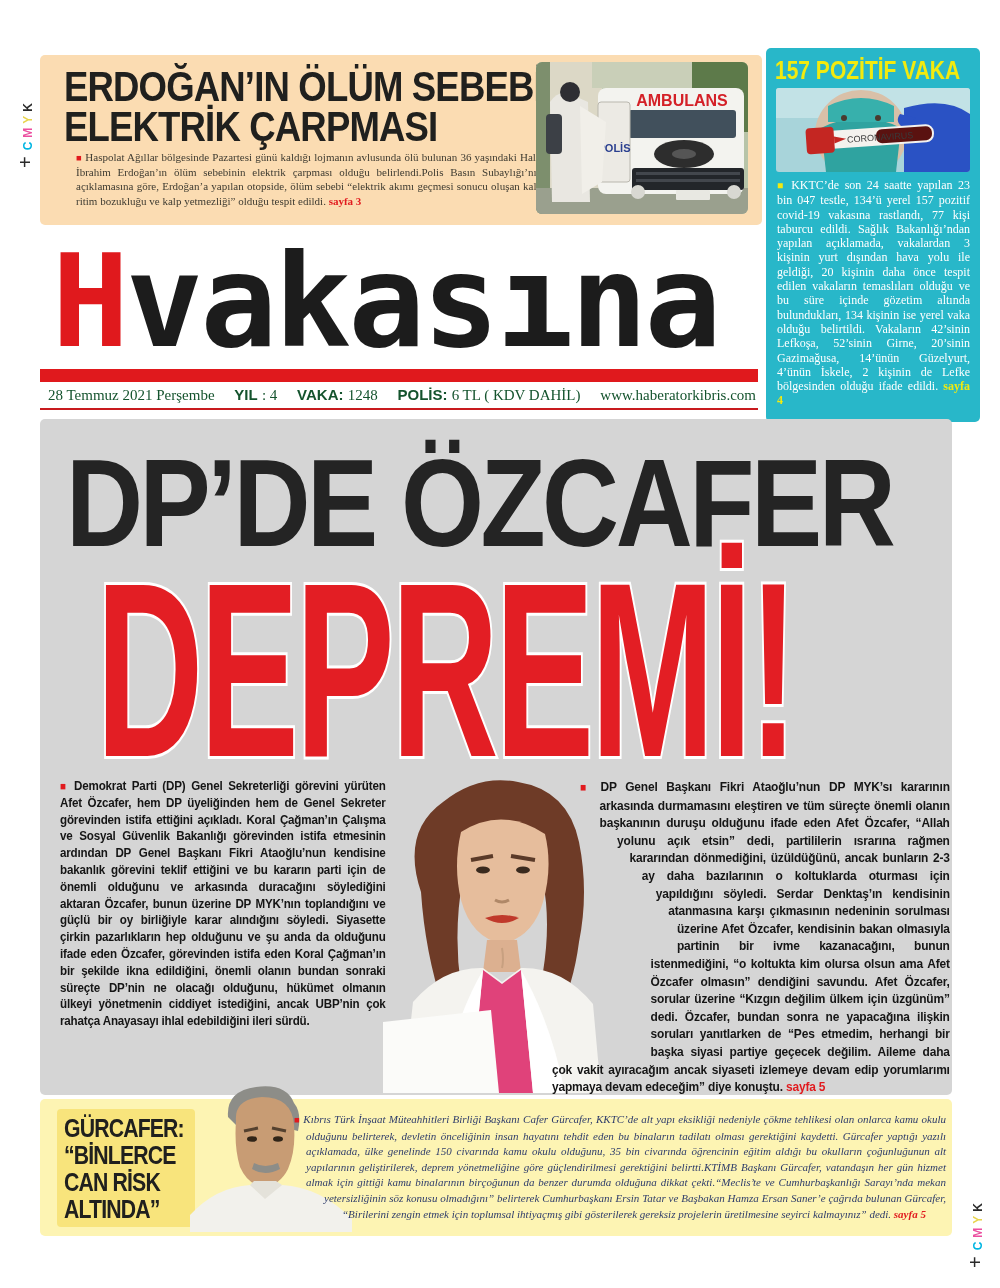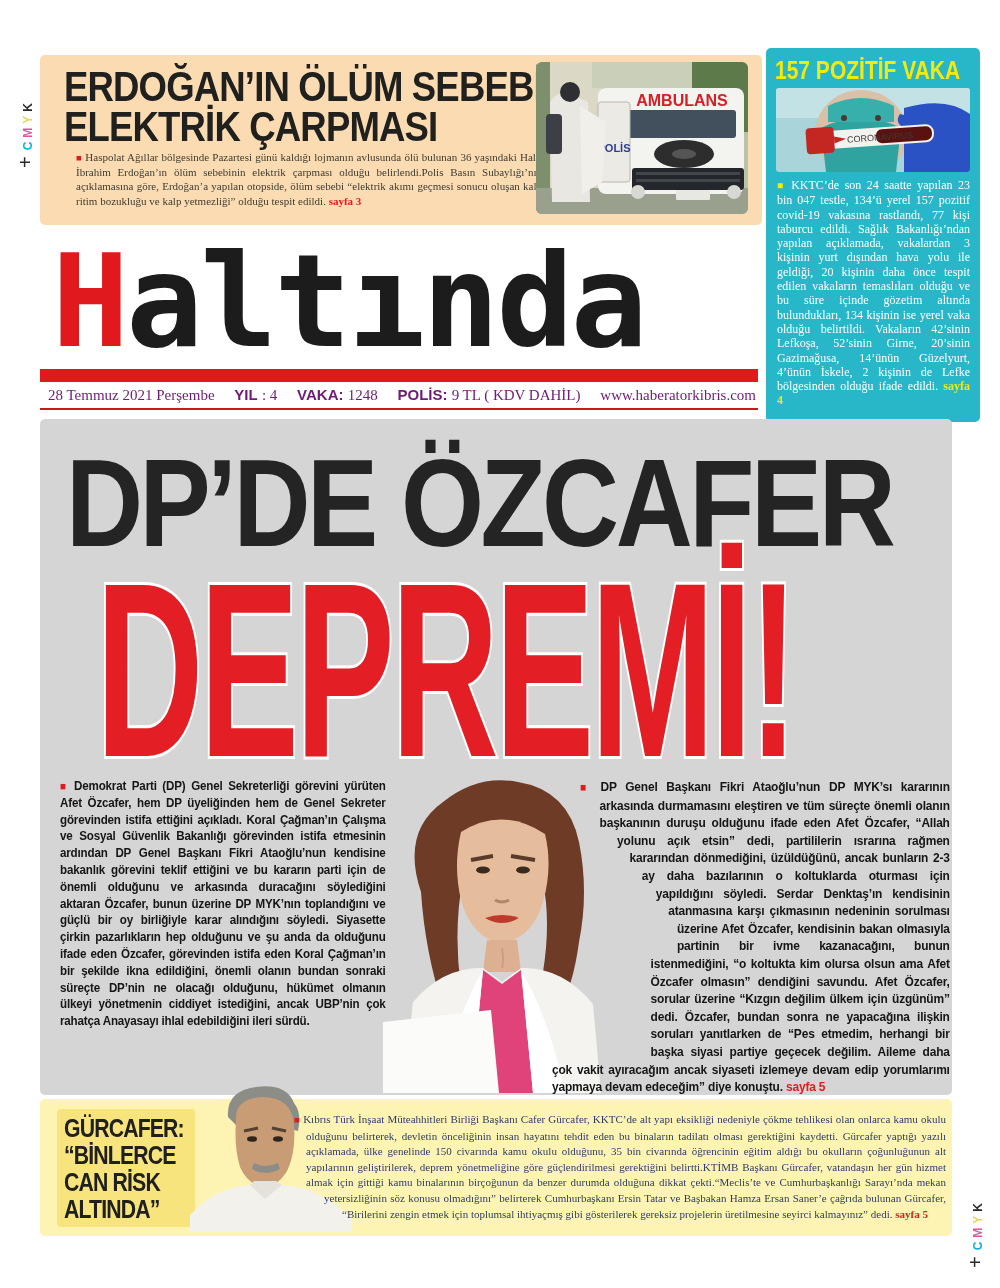--- a/index.html
+++ b/index.html
@@ -26,41 +26,41 @@
   .cyanbox{left:766px;top:48px;width:214px;height:374px;background:#28b7c9;}
   .tr-head{left:775px;top:56px;font-size:25px;color:#f2ea0f;transform:scaleX(0.84);
            transform-origin:0 0;font-weight:bold;letter-spacing:0;}
   .tr-body{left:777px;top:178px;width:193px;font-size:12px;line-height:14.3px;color:#ffffff;}
   
   .masthead{left:52px;top:238px;font-family:"DejaVu Sans Mono",monospace;font-weight:bold;
             font-size:128px;line-height:1;color:#1c1c1c;letter-spacing:-3px;z-index:3;}
   .masthead .red-h{color:#e0191d;}
   .mast-bar{left:40px;top:369px;width:718px;height:13px;background:#e0191d;z-index:2;}
   .dateline{left:48px;top:386px;width:708px;display:flex;justify-content:space-between;
-            align-items:baseline;font-size:15px;color:#701a75;}
+            align-items:baseline;font-size:15px;color:#14532d;}
   .dateline .lbl{font-weight:bold;font-family:"Liberation Sans",sans-serif;}
   .dateline .ser{font-family:"Liberation Serif",serif;}
   .thin-red{left:40px;top:408px;width:718px;height:2px;background:#c81a1e;}
   
   .graybox{left:40px;top:419px;width:912px;height:676px;background:#d5d5d5;}
   .mh-top{left:66px;top:441px;font-size:124px;font-weight:bold;color:#242424;
           transform:scaleX(0.86);transform-origin:0 0;letter-spacing:-4px;line-height:1;white-space:nowrap;}
   .mh-main{left:96px;top:556px;font-size:248px;font-weight:bold;color:#e31e24;
            transform:scaleX(0.60);transform-origin:0 0;letter-spacing:-6px;line-height:0.92;
            white-space:nowrap;-webkit-text-stroke:6px #ffffff;paint-order:stroke fill;z-index:1;}
   .colstory{font-weight:bold;color:#151515;text-align:justify;letter-spacing:-0.2px;
             transform:scaleX(0.88);transform-origin:0 0;}
   .leftcol{left:60px;top:778px;width:370px;font-size:13.2px;line-height:16.8px;z-index:4;}
   .rightcol{left:552px;top:778px;width:452px;font-size:13.6px;line-height:17.6px;z-index:4;}
   .sp{float:left;clear:left;}
   
   .yellowband{left:40px;top:1099px;width:912px;height:137px;background:#fdf4b3;}
   .yellowbox{left:57px;top:1109px;width:138px;height:118px;background:#f8e47c;border-radius:4px;}
   .bt-head{left:64px;top:1115px;font-size:25px;line-height:27px;}
-  .bt-body{left:278px;top:1112px;width:668px;font-size:11px;line-height:15.6px;color:#2e3c6a;z-index:4;}
+  .bt-body{left:278px;top:1112px;width:668px;font-size:11px;line-height:15.6px;color:#2e3c6a;z-index:4;font-style:italic;}
   
   .photo{display:block;}
   svg text{font-family:"Liberation Sans",sans-serif;}
 </style>
 </head>
 <body>
 
 <div class="cmyk" style="left:14px;top:168px;"><span class="cross">+</span><span class="c-c">C</span><span class="c-m">M</span><span class="c-y">Y</span><span class="c-k">K</span></div>
 <div class="cmyk" style="left:964px;top:1268px;"><span class="cross">+</span><span class="c-c">C</span><span class="c-m">M</span><span class="c-y">Y</span><span class="c-k">K</span></div>
 
@@ -120,26 +120,26 @@
     <text x="104" y="53" font-size="9" fill="#3a3a3a" text-anchor="middle">CORONAVIRUS</text>
   </g>
 </svg>
 <div class="abs seriftxt tr-body">
   <span class="bullet-yel">■</span>
   <span>KKTC’de son 24 saatte yapılan 23 bin 047 testle, 134’ü yerel 157 pozitif covid-19 vakasına rastlandı, 77 kişi taburcu edildi. Sağlık Bakanlığı’ndan yapılan açıklamada, vakalardan 3 kişinin yurt dışından hava yolu ile geldiği, 20 kişinin daha önce tespit edilen vakaların temaslıları olduğu ve bu süre içinde gözetim altında bulundukları, 134 kişinin ise yerel vaka olduğu belirtildi. Vakaların 42’sinin Lefkoşa, 52’sinin Girne, 20’sinin Gazimağusa, 14’ünün Güzelyurt, 4’ünün İskele, 2 kişinin de Lefke bölgesinden olduğu ifade edildi.</span>
   <span class="pageref" style="color:#f2ea0f">sayfa 4</span>
 </div>
 
 <div class="abs mast-bar"></div>
-<div class="abs masthead"><span class="red-h">H</span><span>altında</span></div>
+<div class="abs masthead"><span class="red-h">H</span><span>vakasına</span></div>
 <div class="abs dateline">
   <span class="ser">28 Temmuz 2021 Perşembe</span>
   <span><span class="lbl">YIL</span> <span class="ser">: 4</span></span>
   <span><span class="lbl">VAKA:</span> <span class="ser">1248</span></span>
-  <span><span class="lbl">POLİS:</span> <span class="ser">9 TL ( KDV DAHİL)</span></span>
+  <span><span class="lbl">POLİS:</span> <span class="ser">6 TL ( KDV DAHİL)</span></span>
   <span class="ser">www.haberatorkibris.com</span>
 </div>
 <div class="abs thin-red"></div>
 
 <div class="abs box graybox"></div>
 <div class="abs mh-top">DP’DE ÖZCAFER</div>
 <div class="abs mh-main">DEPREMİ!</div>
 
 <svg class="abs photo" style="left:383px;top:772px;z-index:2;" width="238" height="321" viewBox="0 0 238 321">
   <path d="M38 120 Q18 60 60 30 Q95 2 135 10 Q185 18 196 70 Q206 120 196 170 Q190 215 175 240 L160 200 Q168 150 160 110 L80 105 Q70 160 78 215 L60 235 Q42 180 38 120 Z" fill="#6e3b27"></path>

